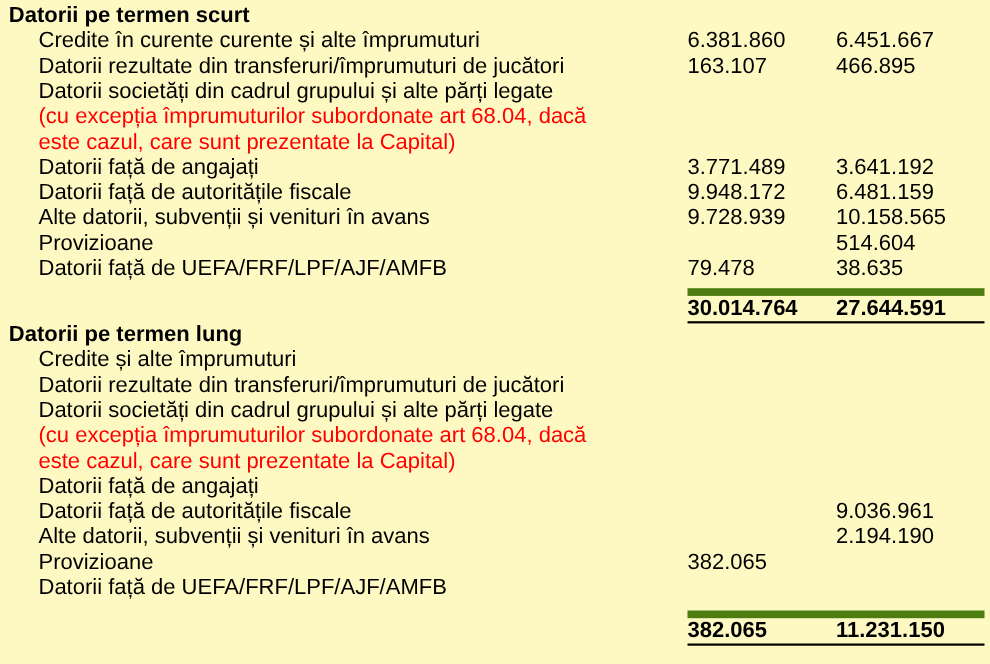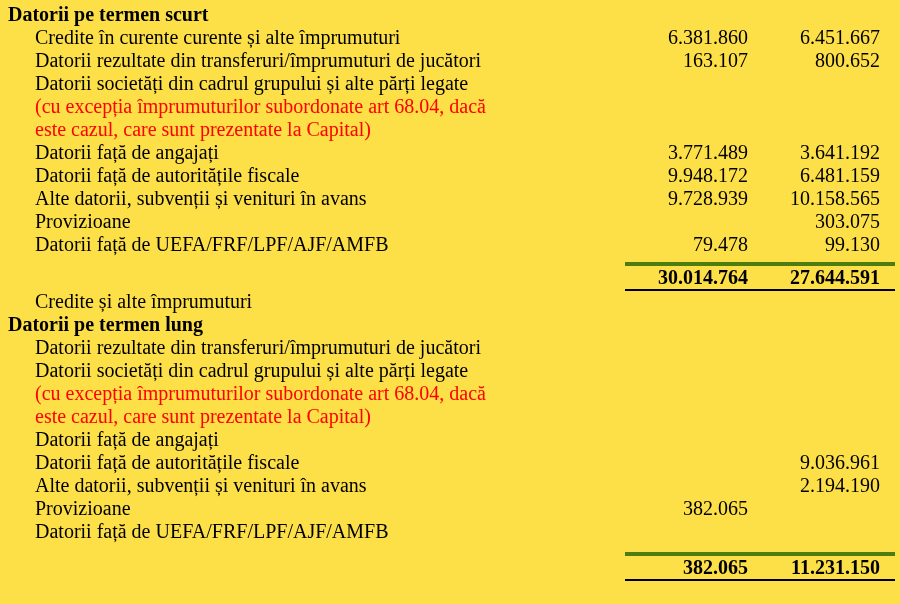--- a/index.html
+++ b/index.html
@@ -3,49 +3,49 @@
 <meta charset="utf-8">
 <style>
   html, body {
     margin: 0;
     padding: 0;
     background: #ffffff;
   }
   .page {
     width: 900px;
     height: 604px;
-    background: #fde047;
+    background: #fef9c3;
     box-sizing: border-box;
     padding-top: 3px;
-    font-family: Liberation Serif, serif;
+    font-family: Liberation Sans, sans-serif;
     color: #000000;
     overflow: hidden;
   }
   table.fin {
     border-collapse: collapse;
     table-layout: fixed;
     margin-left: 8px;
     width: 887px;
   }
   td {
     padding: 0;
     font-size: 20px;
     line-height: 23px;
     white-space: nowrap;
     overflow: hidden;
     vertical-align: baseline;
   }
   td.label.indent { padding-left: 27px; }
-  td.num { text-align: right; }
+  td.num { text-align: left; }
   td.n1 { padding-right: 12px; }
   td.n2 { padding-right: 15px; }
   .bold { font-weight: bold; }
   .red { color: #ff0000; }
   tr.subtotal td.num {
-    border-top: 4px solid #4d7c0f;
+    border-top: 7px solid #4d7c0f;
     border-bottom: 2px solid #000000;
     font-weight: bold;
   }
   tr.spacer-sm td { height: 6px; line-height: 6px; font-size: 2px; }
   tr.spacer-md td { height: 9px; line-height: 9px; font-size: 2px; }
 </style>
 </head>
 <body>
 
 <div class="page">
@@ -64,21 +64,21 @@
       </tr>
 
       <tr>
         <td class="label indent">Credite în curente curente și alte împrumuturi</td>
         <td class="num n1">6.381.860</td>
         <td class="num n2">6.451.667</td>
       </tr>
       <tr>
         <td class="label indent">Datorii rezultate din transferuri/împrumuturi de jucători</td>
         <td class="num n1">163.107</td>
-        <td class="num n2">800.652</td>
+        <td class="num n2">466.895</td>
       </tr>
       <tr>
         <td class="label indent">Datorii societăți din cadrul grupului și alte părți legate</td>
         <td class="num n1"></td>
         <td class="num n2"></td>
       </tr>
       <tr>
         <td class="label indent red">(cu excepția împrumuturilor subordonate art 68.04, dacă</td>
         <td class="num n1"></td>
         <td class="num n2"></td>
@@ -99,47 +99,47 @@
         <td class="num n2">6.481.159</td>
       </tr>
       <tr>
         <td class="label indent">Alte datorii, subvenții și venituri în avans</td>
         <td class="num n1">9.728.939</td>
         <td class="num n2">10.158.565</td>
       </tr>
       <tr>
         <td class="label indent">Provizioane</td>
         <td class="num n1"></td>
-        <td class="num n2">303.075</td>
+        <td class="num n2">514.604</td>
       </tr>
       <tr>
         <td class="label indent">Datorii față de UEFA/FRF/LPF/AJF/AMFB</td>
         <td class="num n1">79.478</td>
-        <td class="num n2">99.130</td>
+        <td class="num n2">38.635</td>
       </tr>
 
       <tr class="spacer-sm">
         <td></td>
           <td></td>
           <td></td>
       </tr>
       <tr class="subtotal">
         <td class="label"></td>
         <td class="num n1">30.014.764</td>
         <td class="num n2">27.644.591</td>
       </tr>
 
       <tr>
+        <td class="label bold">Datorii pe termen lung</td>
+        <td class="num n1"></td>
+        <td class="num n2"></td>
+      </tr>
+
+      <tr>
         <td class="label indent">Credite și alte împrumuturi</td>
-        <td class="num n1"></td>
-        <td class="num n2"></td>
-      </tr>
-
-      <tr>
-        <td class="label bold">Datorii pe termen lung</td>
         <td class="num n1"></td>
         <td class="num n2"></td>
       </tr>
       <tr>
         <td class="label indent">Datorii rezultate din transferuri/împrumuturi de jucători</td>
         <td class="num n1"></td>
         <td class="num n2"></td>
       </tr>
       <tr>
         <td class="label indent">Datorii societăți din cadrul grupului și alte părți legate</td>

